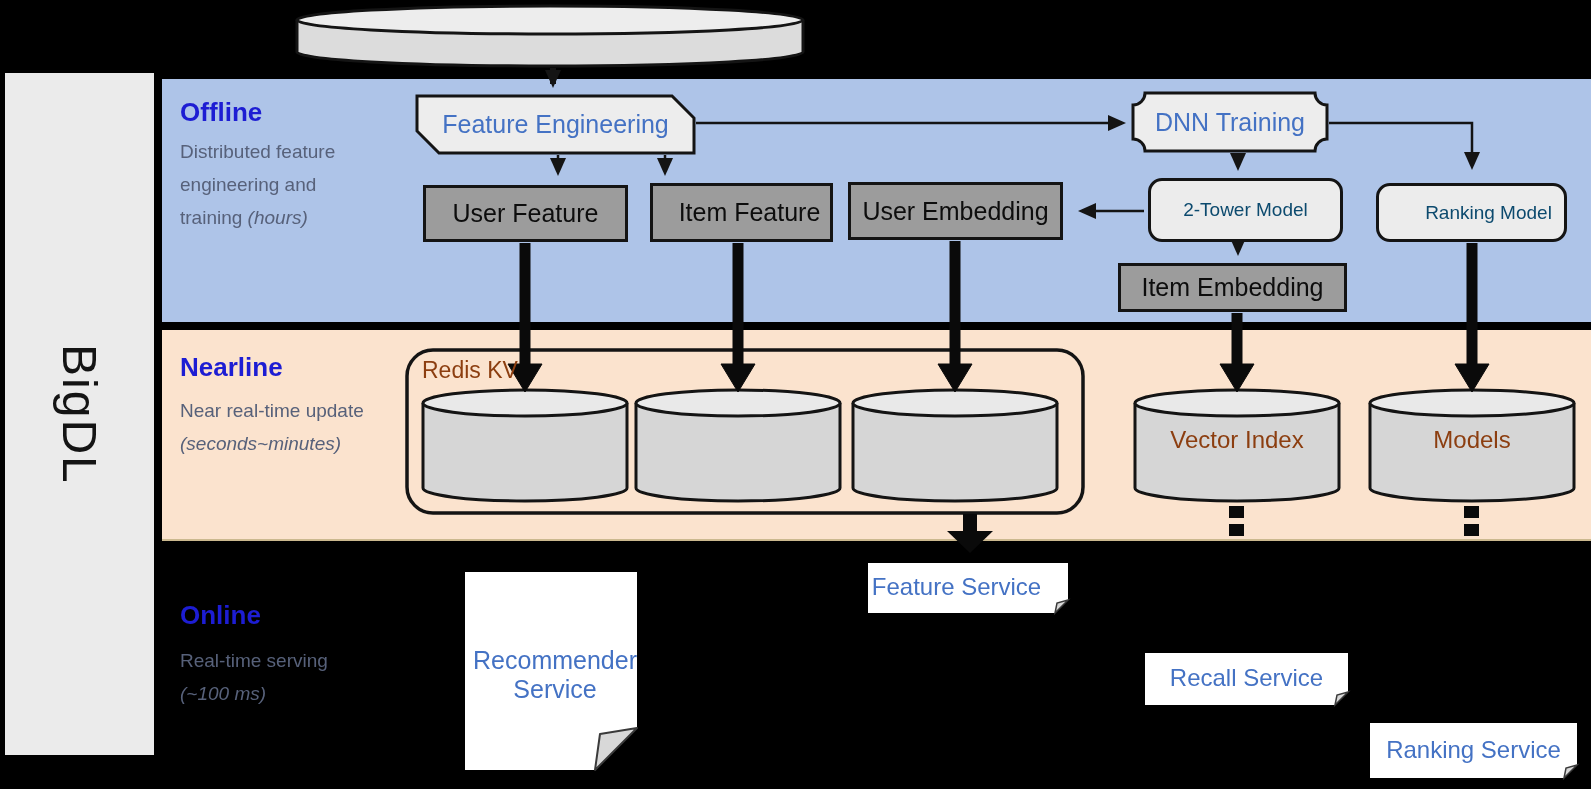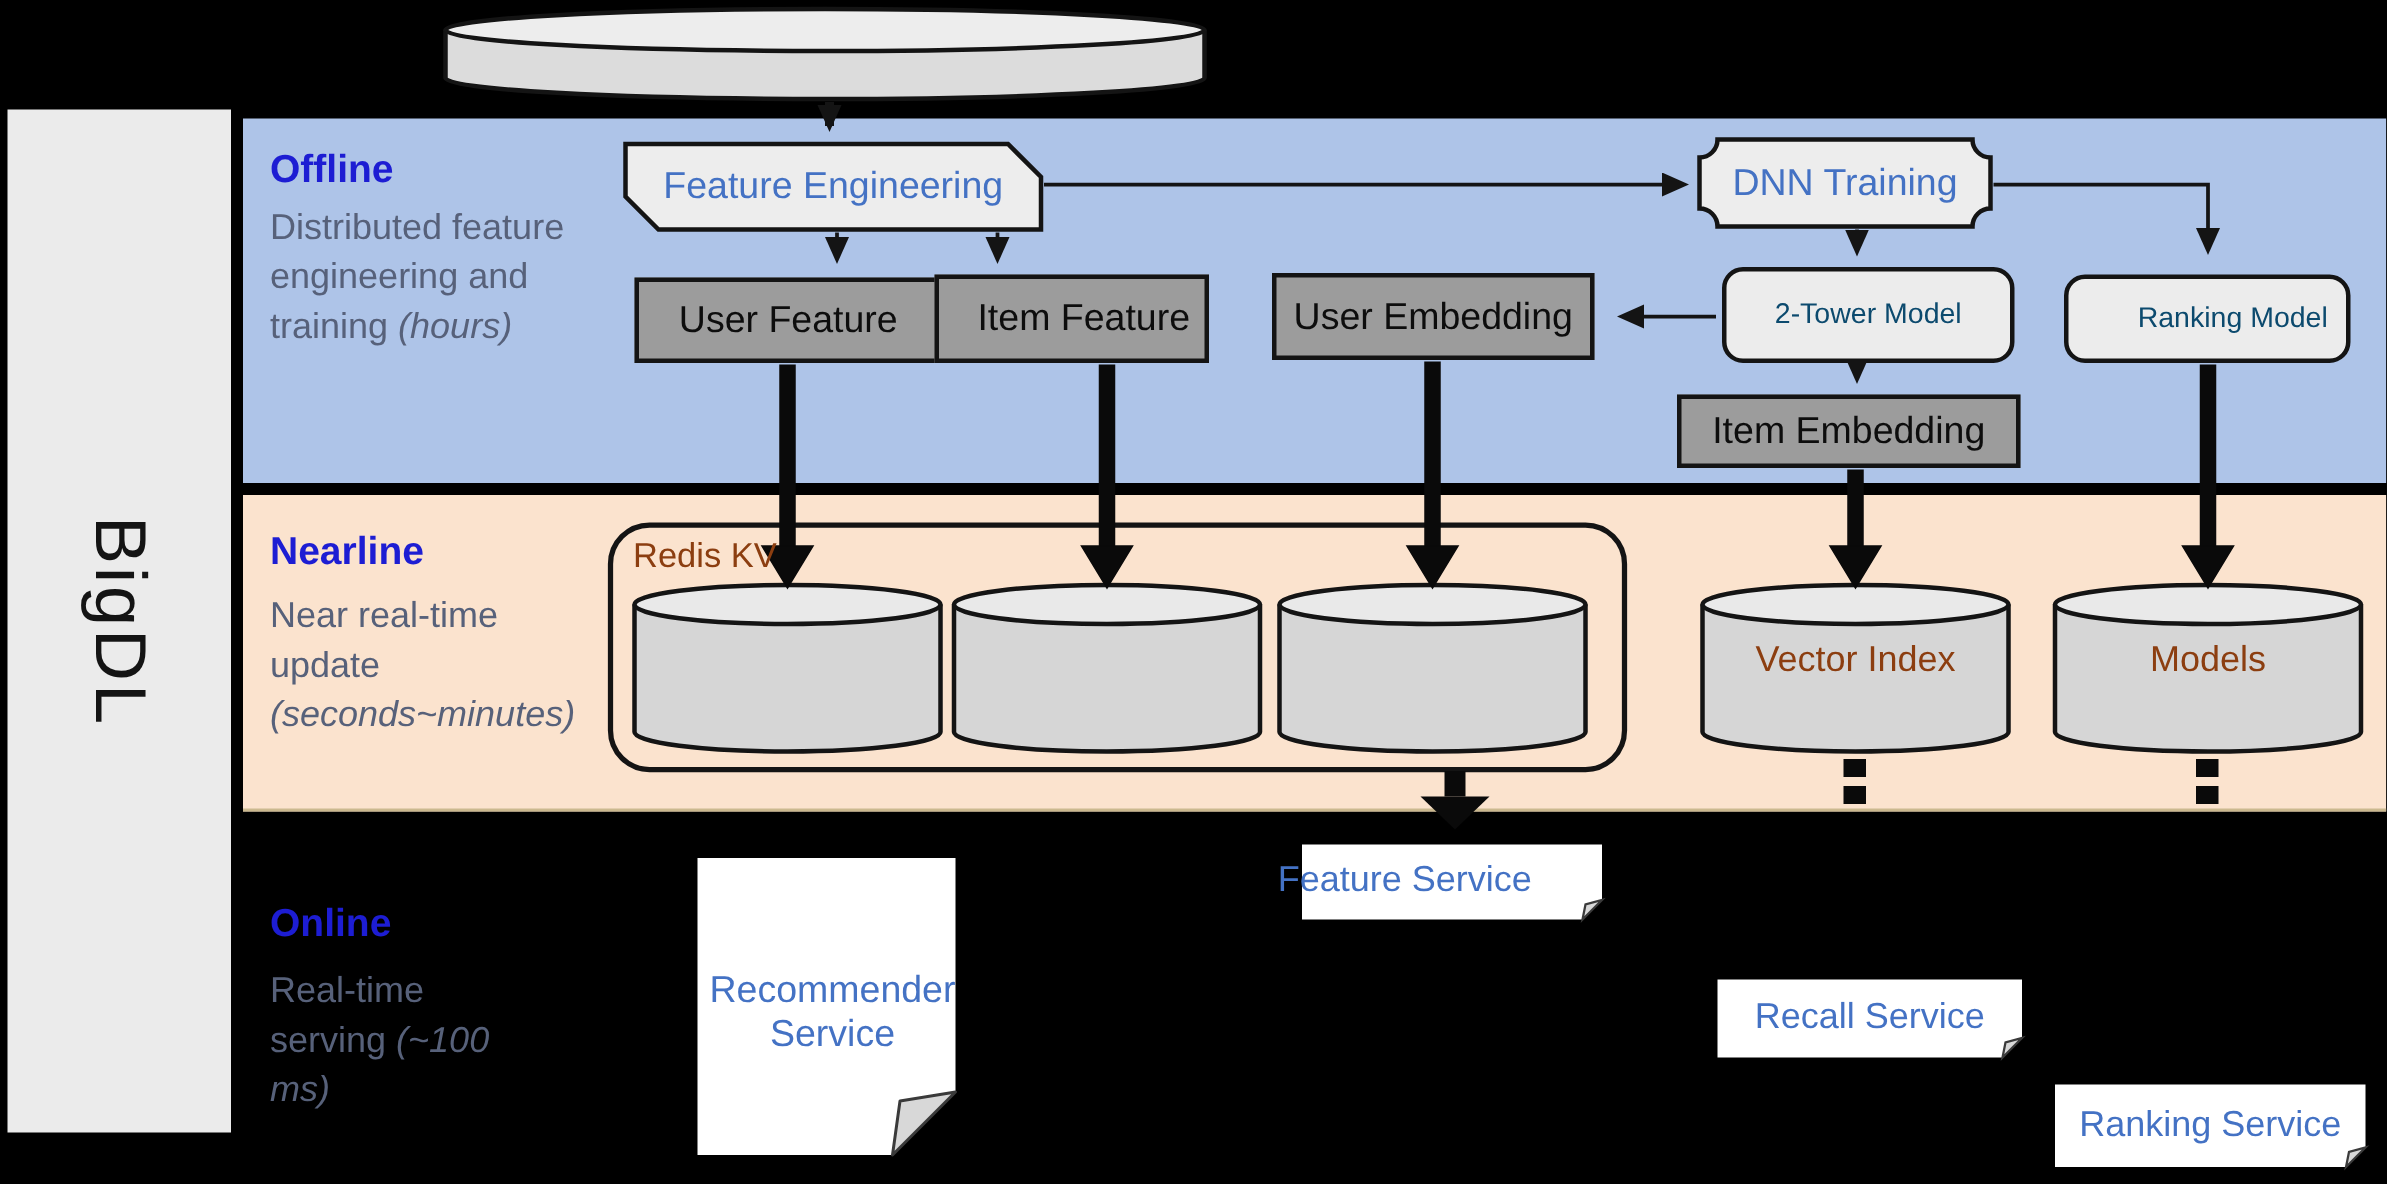--- a/index.html
+++ b/index.html
@@ -9,21 +9,21 @@
   .band{position:absolute;left:162px;width:1429px;}
   .band.offline{top:79px;height:243px;background:#aec4e8;}
   .band.nearline{top:330px;height:209px;background:#fbe3ce;border-bottom:2px solid #cbb98f;}
   .sidebar{position:absolute;left:5px;top:73px;width:149px;height:682px;background:#ebebeb;
            display:flex;align-items:center;justify-content:center;}
   .sidebar .vtext{writing-mode:vertical-rl;font-size:48px;color:#141414;letter-spacing:2px;}
   svg.layer{position:absolute;left:0;top:0;z-index:5;}
   .lbl{position:absolute;z-index:10;display:flex;align-items:center;justify-content:center;
        text-align:center;line-height:1.15;}
   .section-label{position:absolute;z-index:10;font-size:26px;font-weight:600;color:#1d1dd3;}
-  .section-desc{position:absolute;z-index:10;font-size:24px;line-height:33px;color:#57617a;}
+  .section-desc{position:absolute;z-index:10;font-size:19px;line-height:33px;color:#57617a;}
   .section-desc .it{font-style:italic;}
   .graybox{position:absolute;z-index:10;background:#9c9c9c;border:3px solid #141414;
            box-sizing:border-box;display:flex;align-items:center;justify-content:center;
            font-size:25px;color:#0d0d0d;}
   .modelbox{position:absolute;z-index:10;background:#ececec;border:3px solid #141414;
             border-radius:14px;box-sizing:border-box;display:flex;align-items:center;
             justify-content:center;font-size:19px;color:#0c4a6e;}
   .shapelabel{color:#4472c4;font-size:25px;font-weight:500;}
   .rawlabel{color:#111;font-size:26px;font-weight:500;}
   .brown{color:#8c3e10;}
@@ -125,35 +125,35 @@
       <rect x="1464" y="524" width="15" height="12"></rect>
     </g>
   </svg>
 
 
   <div class="lbl shapelabel abs" style="left:417px;top:98px;width:277px;height:53px;">Feature Engineering</div>
 
   <div class="lbl shapelabel abs" style="left:1133px;top:95px;width:194px;height:54px;">DNN Training</div>
 
   <div class="graybox" style="left:423px;top:185px;width:205px;height:57px;">User Feature</div>
-  <div class="graybox" style="left:623px;top:183px;width:183px;height:59px;padding-left:16px;">Item Feature</div>
+  <div class="graybox" style="left:650px;top:183px;width:183px;height:59px;padding-left:16px;">Item Feature</div>
   <div class="graybox" style="left:848px;top:182px;width:215px;height:58px;">User Embedding</div>
   <div class="graybox" style="left:1118px;top:263px;width:229px;height:49px;">Item Embedding</div>
 
   <div class="modelbox" style="left:1148px;top:178px;width:195px;height:64px;">2-Tower Model</div>
   <div class="modelbox" style="left:1376px;top:183px;width:191px;height:59px;padding-left:34px;">Ranking Model</div>
 
   <div class="lbl brown redislabel abs" style="left:422px;top:356px;width:130px;height:28px;">Redis KV</div>
 
   <div class="lbl brown cylabel abs" style="left:1135px;top:425px;width:204px;height:30px;">Vector Index</div>
   <div class="lbl brown cylabel abs" style="left:1370px;top:425px;width:204px;height:30px;">Models</div>
 
   <div class="lbl doclabel abs" style="left:465px;top:572px;width:172px;height:198px;">Recommender Service</div>
 
-  <div class="lbl svclabel abs" style="left:848px;top:563px;width:177px;height:48px;">Feature Service</div>
+  <div class="lbl svclabel abs" style="left:868px;top:563px;width:177px;height:48px;">Feature Service</div>
   <div class="lbl svclabel abs" style="left:1145px;top:653px;width:203px;height:50px;">Recall Service</div>
   <div class="lbl svclabel abs" style="left:1370px;top:723px;width:207px;height:53px;">Ranking Service</div>
 
   <div class="section-label" style="left:180px;top:97px;">Offline</div>
   <div class="section-desc" style="left:180px;top:135px;width:200px;">
     <span>Distributed feature engineering and training</span>
     <span class="it">(hours)</span>
   </div>
 
   <div class="section-label" style="left:180px;top:352px;">Nearline</div>

